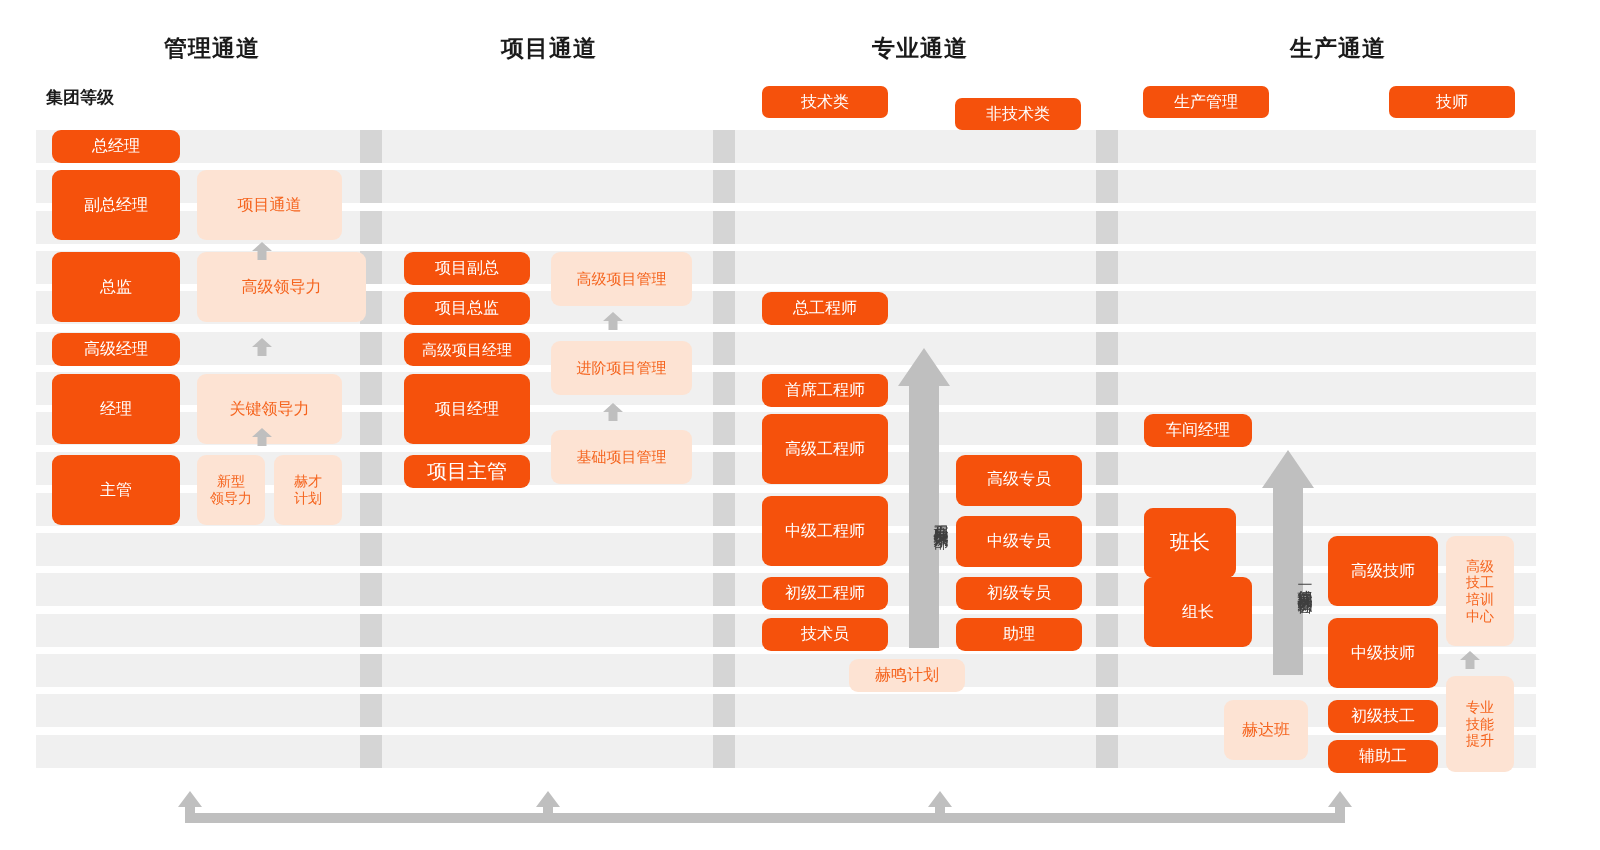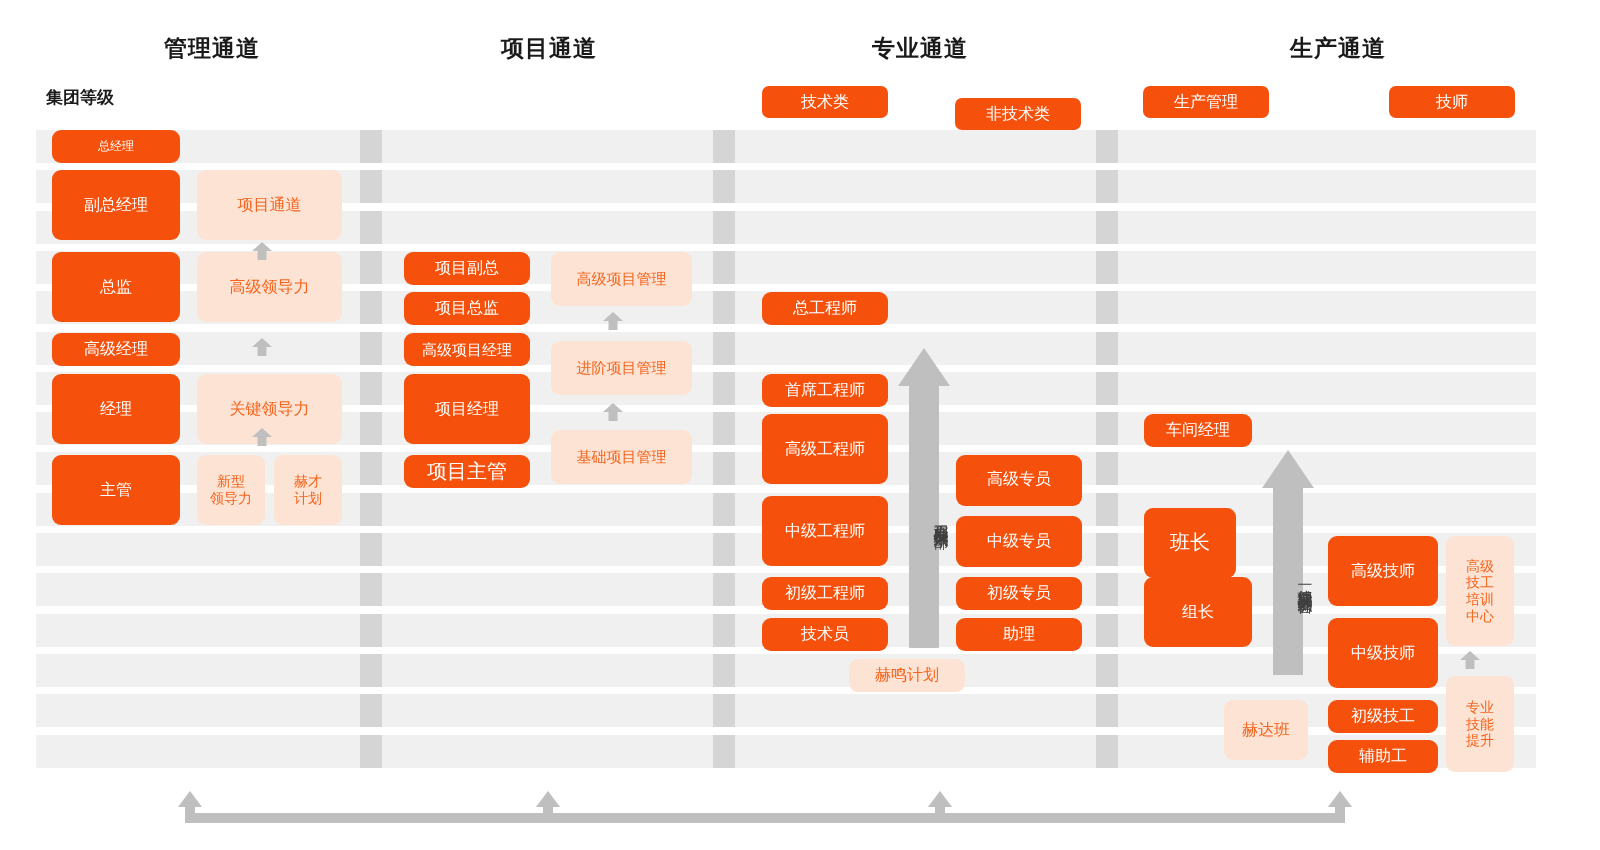--- a/index.html
+++ b/index.html
@@ -179,28 +179,28 @@
         <div class="rlabel" style="top: 44px; height: 252px;">工程师发展计划俱乐部</div>
       </div>
       <div class="ribbon" style="left: 1262px; top: 450px; width: 52px; height: 225px;">
         <svg width="52" height="225" viewBox="0 0 52 225" style="position:absolute;left:0;top:0;">
           <path d="M26 0 L52 38 L41 38 L41 225 L11 225 L11 38 L0 38 Z" fill="#BFBFBF"></path>
         </svg>
         <div class="rlabel" style="top: 44px; height: 177px;">一线管理发展计划训练营</div>
       </div>
     </div>
   <div id="box-layer">
-      <div class="box solid" style="left: 52px; top: 130px; width: 128px; height: 33px; font-size: 12px;">总经理</div>
+      <div class="box solid" style="left: 52px; top: 130px; width: 128px; height: 33px; font-size: 16px;">总经理</div>
       <div class="box solid" style="left: 52px; top: 170px; width: 128px; height: 70px; font-size: 16px;">副总经理</div>
       <div class="box solid" style="left: 52px; top: 252px; width: 128px; height: 70px; font-size: 16px;">总监</div>
       <div class="box solid" style="left: 52px; top: 333px; width: 128px; height: 33px; font-size: 16px;">高级经理</div>
       <div class="box solid" style="left: 52px; top: 374px; width: 128px; height: 70px; font-size: 16px;">经理</div>
       <div class="box solid" style="left: 52px; top: 455px; width: 128px; height: 70px; font-size: 16px;">主管</div>
       <div class="box soft" style="left: 197px; top: 170px; width: 145px; height: 70px; font-size: 16px;">项目通道</div>
-      <div class="box soft" style="left: 197px; top: 252px; width: 145px; height: 70px; font-size: 16px;">高级领导力</div>
+      <div class="box soft" style="left: 197px; top: 252px; width: 169px; height: 70px; font-size: 16px;">高级领导力</div>
       <div class="box soft" style="left: 197px; top: 374px; width: 145px; height: 70px; font-size: 16px;">关键领导力</div>
       <div class="box soft" style="left: 197px; top: 455px; width: 68px; height: 70px; font-size: 14px;">新型
 领导力</div>
       <div class="box soft" style="left: 274px; top: 455px; width: 68px; height: 70px; font-size: 14px;">赫才
 计划</div>
       <div class="box solid" style="left: 404px; top: 252px; width: 126px; height: 33px; font-size: 16px;">项目副总</div>
       <div class="box solid" style="left: 404px; top: 292px; width: 126px; height: 33px; font-size: 16px;">项目总监</div>
       <div class="box solid" style="left: 404px; top: 333px; width: 126px; height: 33px; font-size: 15px;">高级项目经理</div>
       <div class="box solid" style="left: 404px; top: 374px; width: 126px; height: 70px; font-size: 16px;">项目经理</div>
       <div class="box solid" style="left: 404px; top: 455px; width: 126px; height: 33px; font-size: 20px;">项目主管</div>

